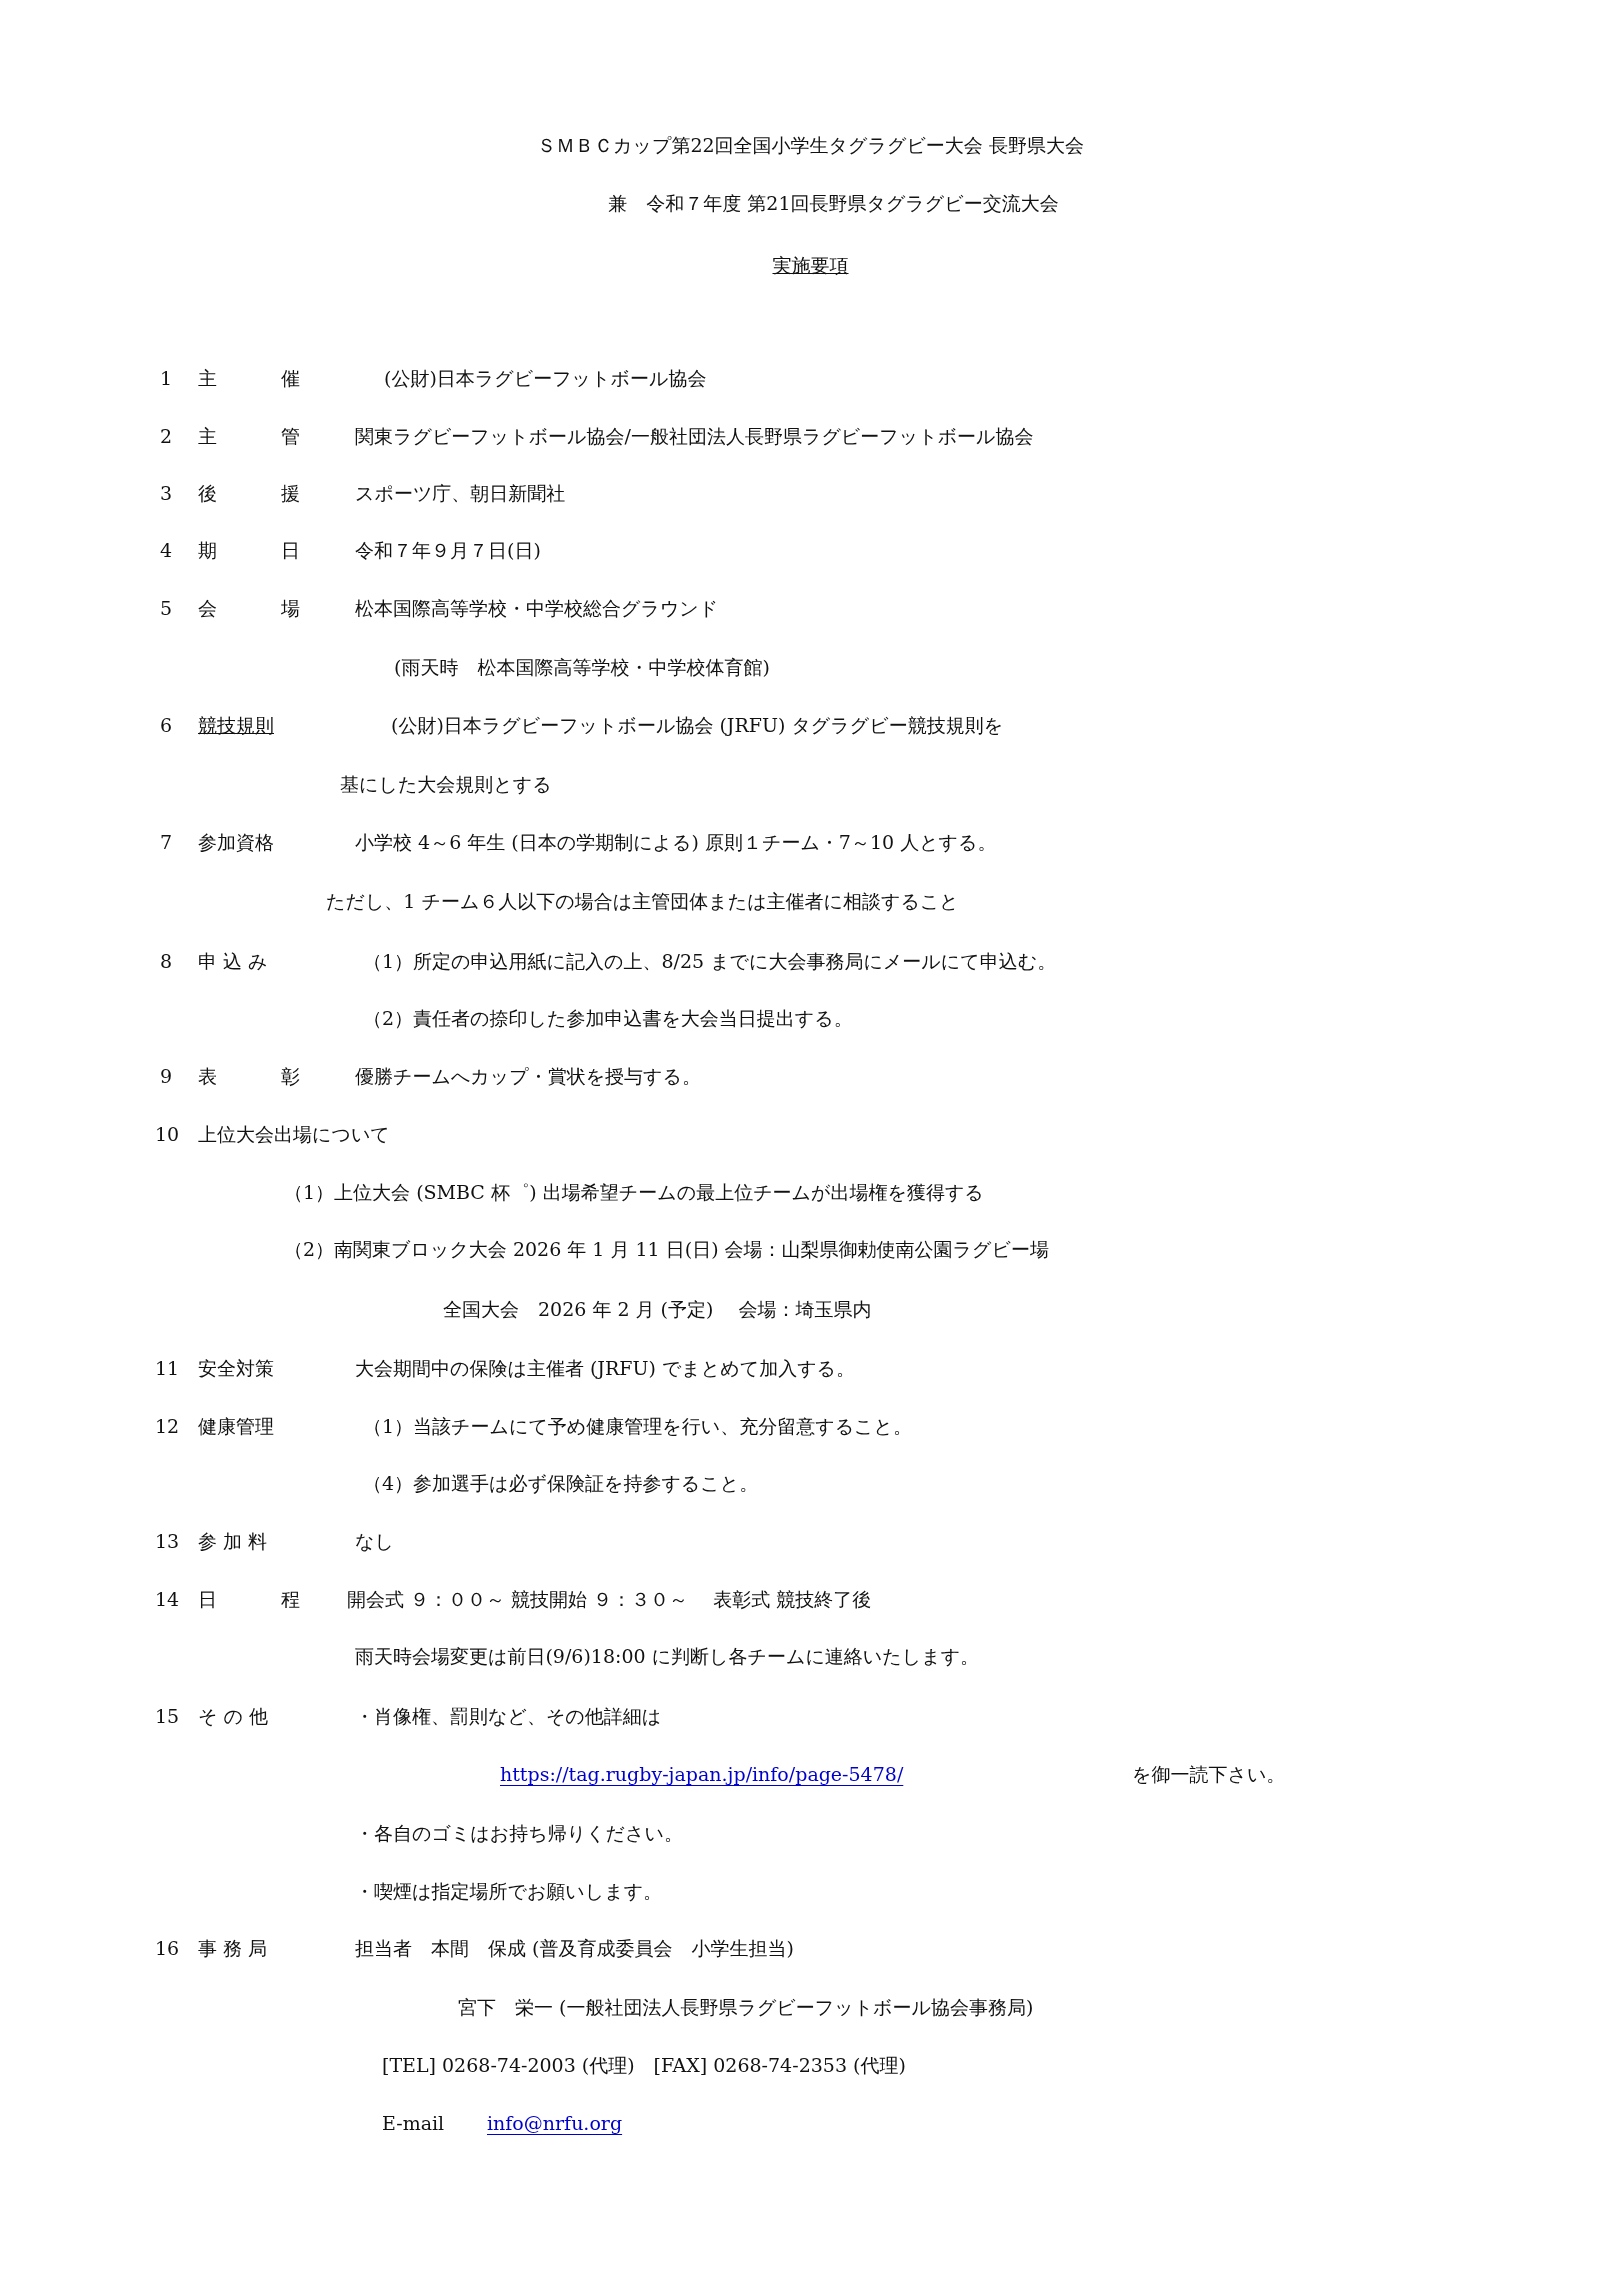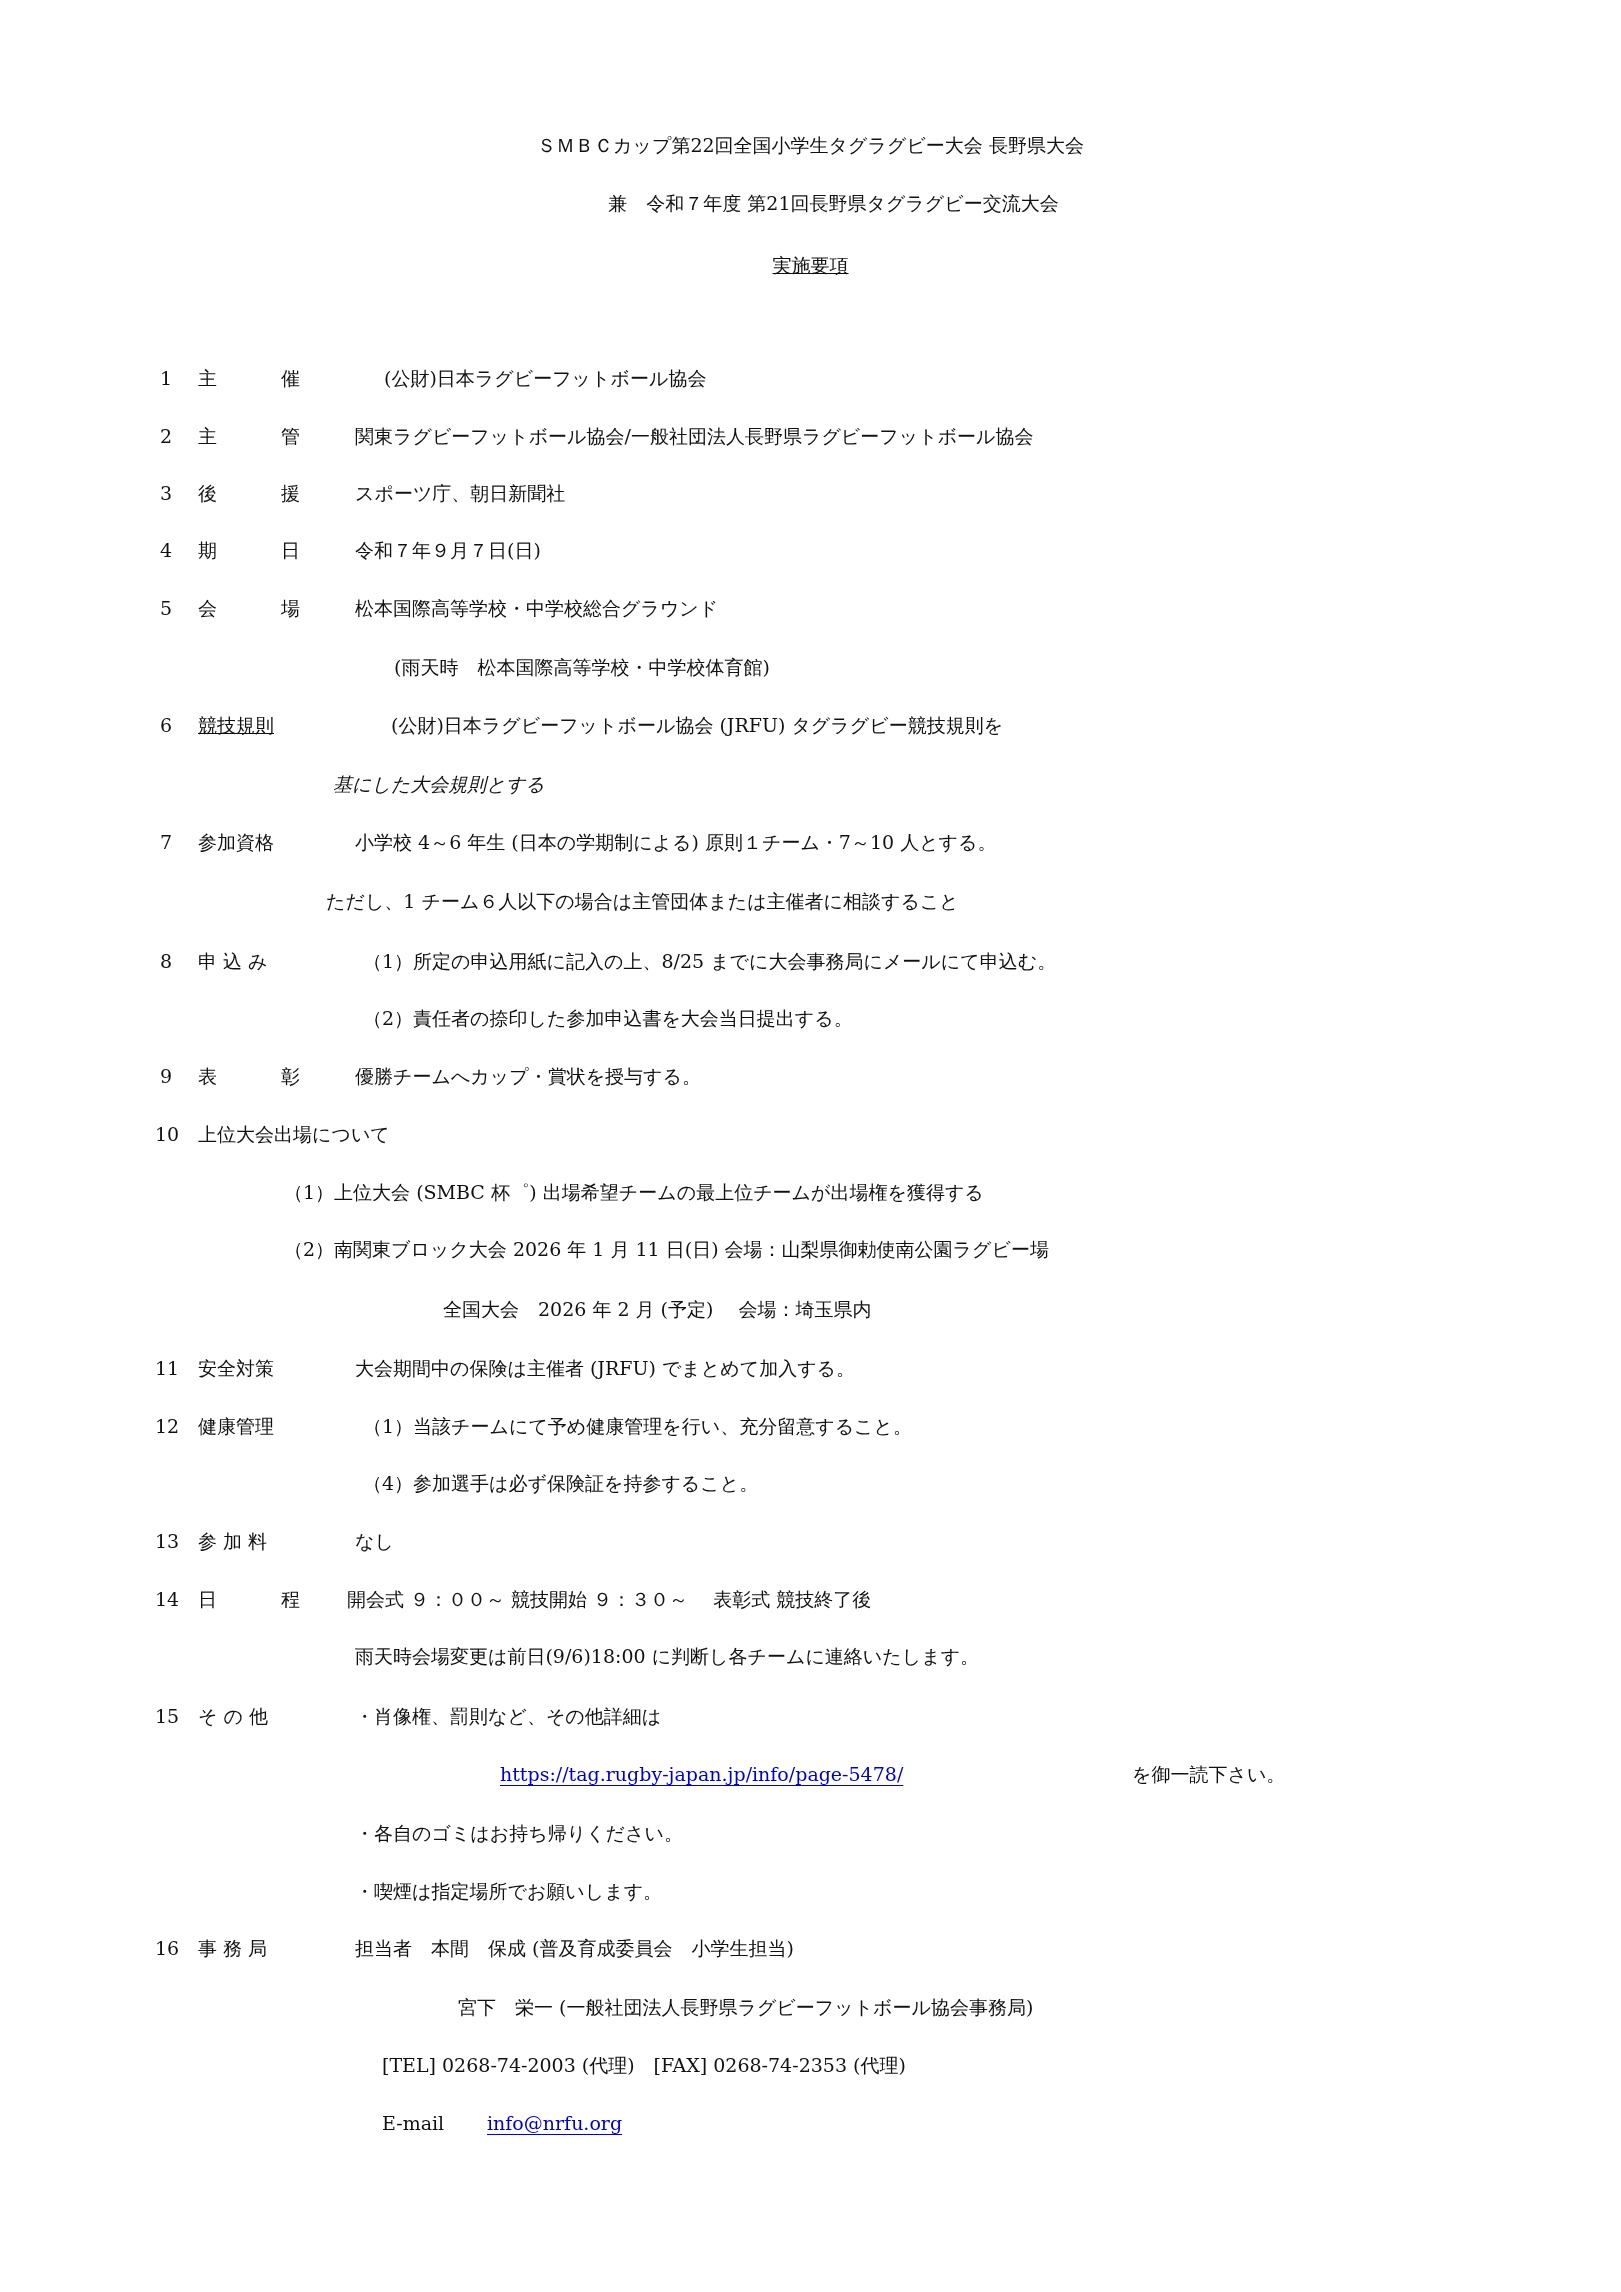--- a/index.html
+++ b/index.html
@@ -62,21 +62,21 @@
 <div class="line" style="top:648px;">
   <span class="txt" style="left:394px;">(雨天時　松本国際高等学校・中学校体育館)</span>
 </div>
 
 <div class="line" style="top:706px;">
   <span class="num" style="left:160px;">6</span>
   <span class="lbl" style="left:198px;text-decoration:underline;">競技規則</span>
   <span class="txt" style="left:355px;margin-left:36px;">(公財)日本ラグビーフットボール協会 (JRFU) タグラグビー競技規則を</span>
 </div>
 <div class="line" style="top:765px;">
-  <span class="txt" style="left:333px;font-style:italic;">基にした大会規則とする</span>
+  <span class="txt" style="left:340px;">基にした大会規則とする</span>
 </div>
 
 <div class="line" style="top:823px;">
   <span class="num" style="left:160px;">7</span>
   <span class="lbl" style="left:198px;">参加資格</span>
   <span class="txt" style="left:355px;">小学校 4～6 年生 (日本の学期制による) 原則１チーム・7～10 人とする。</span>
 </div>
 <div class="line" style="top:882px;">
   <span class="txt" style="left:326px;">ただし、1 チーム６人以下の場合は主管団体または主催者に相談すること</span>
 </div>

